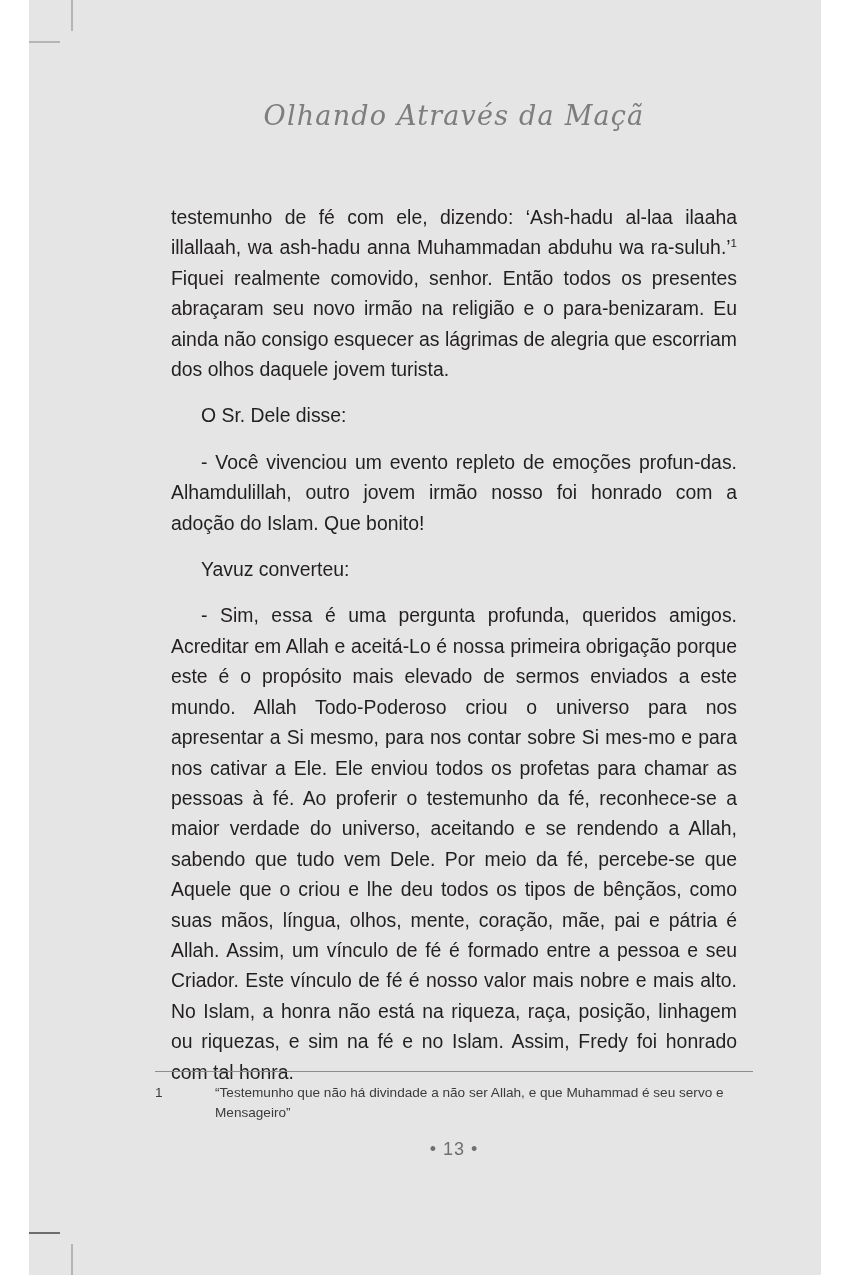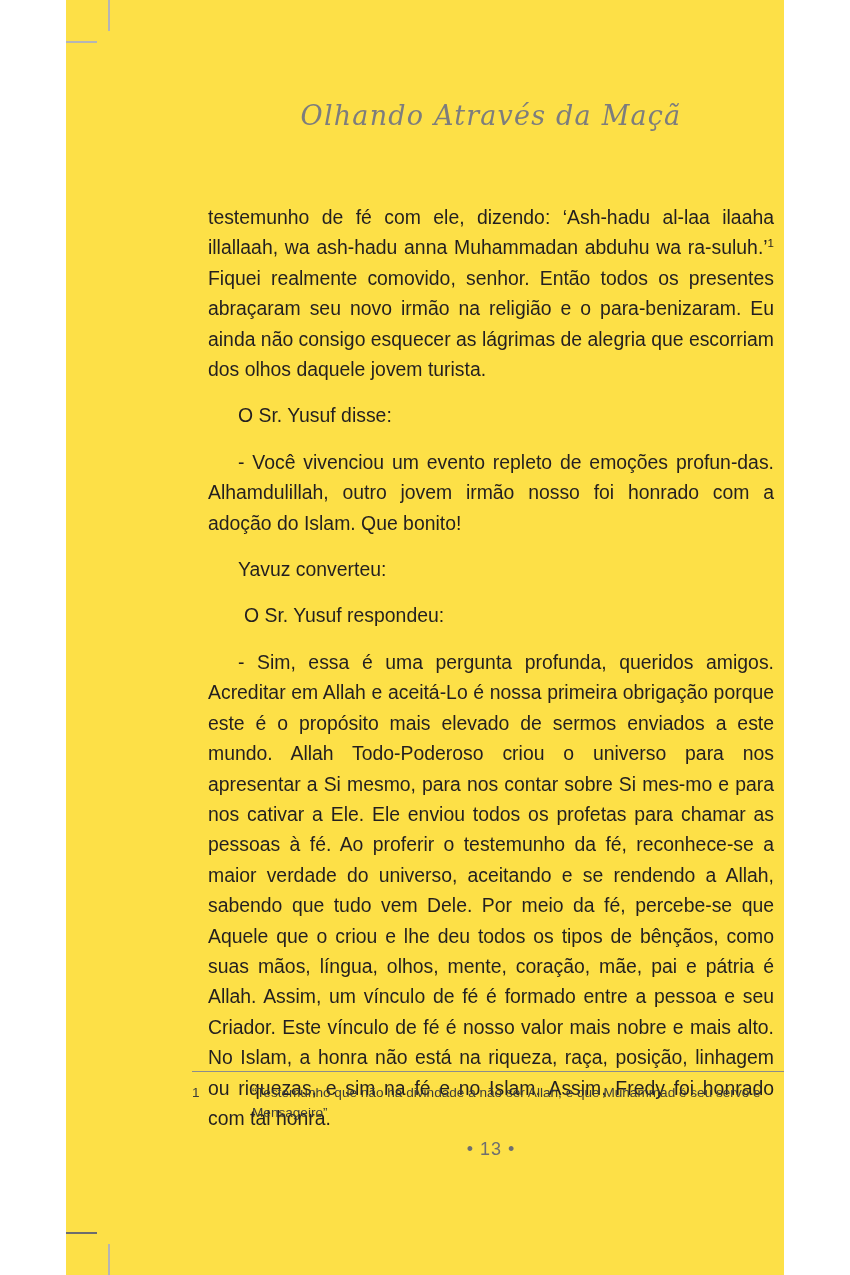--- a/index.html
+++ b/index.html
@@ -6,23 +6,23 @@
   html, body {
     margin: 0;
     padding: 0;
     background: #ffffff;
   }
   body {
     font-family: "Liberation Sans", sans-serif;
   }
   .page {
     position: relative;
-    width: 718px;
+    width: 792px;
     height: 1275px;
-    background: #fde047;
+    background: #e5e5e5;
     overflow: hidden;
     margin: 0 auto;
   }
 
   
   .crop {
     position: absolute;
     background: #b5b5b5;
   }
   .crop.dark { background: #6d6d6d; }
@@ -130,28 +130,27 @@
   <div class="crop crop-v crop-bl-v"></div>
   <div class="crop crop-h dark crop-br-h"></div>
   <div class="crop crop-v dark crop-br-v"></div>
 
   <div class="running-head">Olhando Através da Maçã</div>
 
   <div class="column">
 
     <p class="body"><span>testemunho de fé com ele, dizendo: ‘Ash-hadu al-laa ilaaha illallaah, wa ash-hadu anna Muhammadan abduhu wa ra-suluh.’</span><sup class="fnref">1</sup><span> Fiquei realmente comovido, senhor. Então todos os presentes abraçaram seu novo irmão na religião e o para-benizaram. Eu ainda não consigo esquecer as lágrimas de alegria que escorriam dos olhos daquele jovem turista.</span></p>
 
-    <p class="body indent"><span>O Sr. Yusuf disse:</span></p>
+    <p class="body indent"><span>O Sr. Dele disse:</span></p>
 
     <p class="body indent"><span>- Você vivenciou um evento repleto de emoções profun-das. </span><b class="strong">Alhamdulillah,</b><span> outro jovem irmão nosso foi honrado com a adoção do Islam. Que bonito!</span></p>
 
     <p class="body indent"><span>Yavuz converteu:</span></p>
 
 
-    <p class="body indent2"><span>O Sr. Yusuf respondeu:</span></p>
 
     <p class="body indent"><span>- Sim, essa é uma pergunta profunda, queridos amigos. Acreditar em Allah e aceitá-Lo é nossa primeira obrigação porque este é o propósito mais elevado de sermos enviados a este mundo. Allah Todo-Poderoso criou o universo para nos apresentar a Si mesmo, para nos contar sobre Si mes-mo e para nos cativar a Ele. Ele enviou todos os profetas para chamar as pessoas à fé. Ao proferir o testemunho da fé, reconhece-se a maior verdade do universo, aceitando e se rendendo a Allah, sabendo que tudo vem Dele. Por meio da fé, percebe-se que Aquele que o criou e lhe deu todos os tipos de bênçãos, como suas mãos, língua, olhos, mente, coração, mãe, pai e pátria é Allah. Assim, um vínculo de fé é formado entre a pessoa e seu Criador. Este vínculo de fé é nosso valor mais nobre e mais alto. No Islam, a honra não está na riqueza, raça, posição, linhagem ou riquezas, e sim na fé e no Islam. Assim, Fredy foi honrado com tal honra.</span></p>
 
 
   </div>
 
   <div class="footnote-area">
     <div class="footnote-rule"></div>
     <div class="footnote">
       <div class="footnote-num">1</div>

